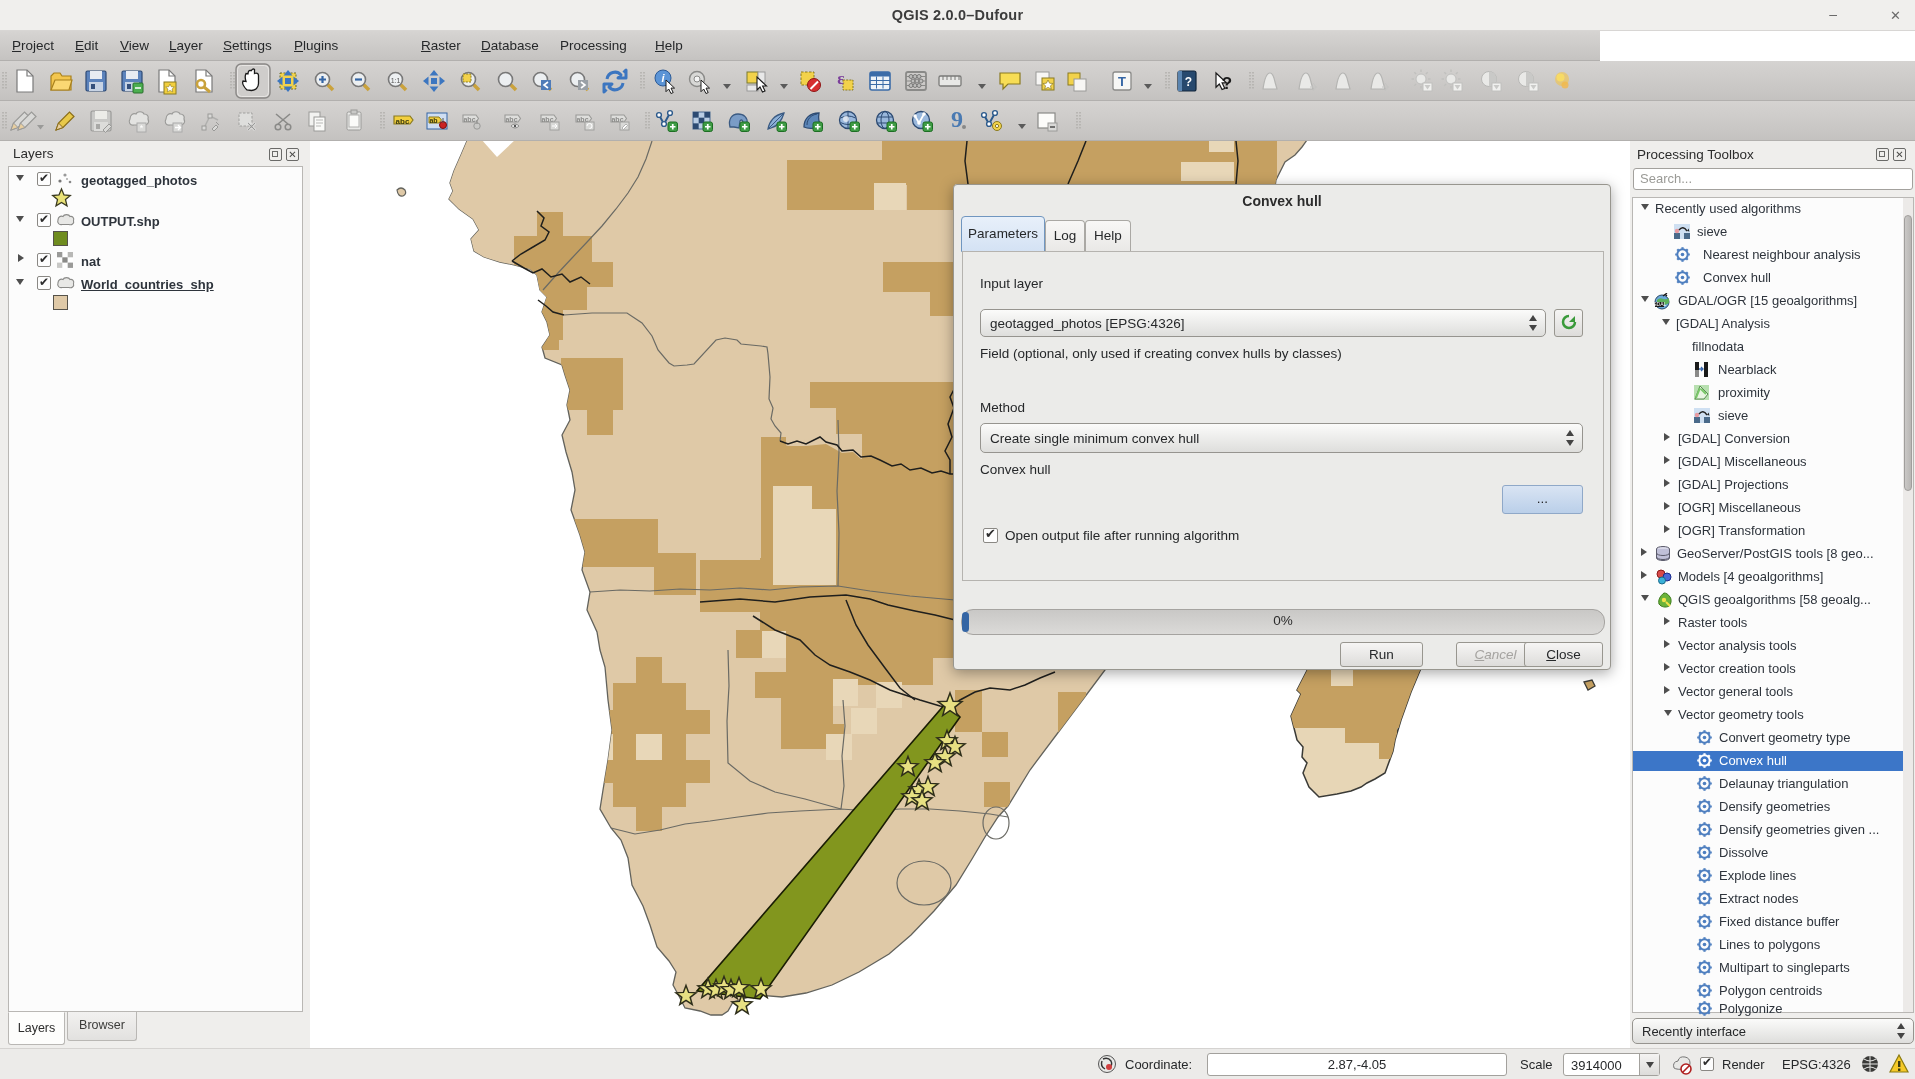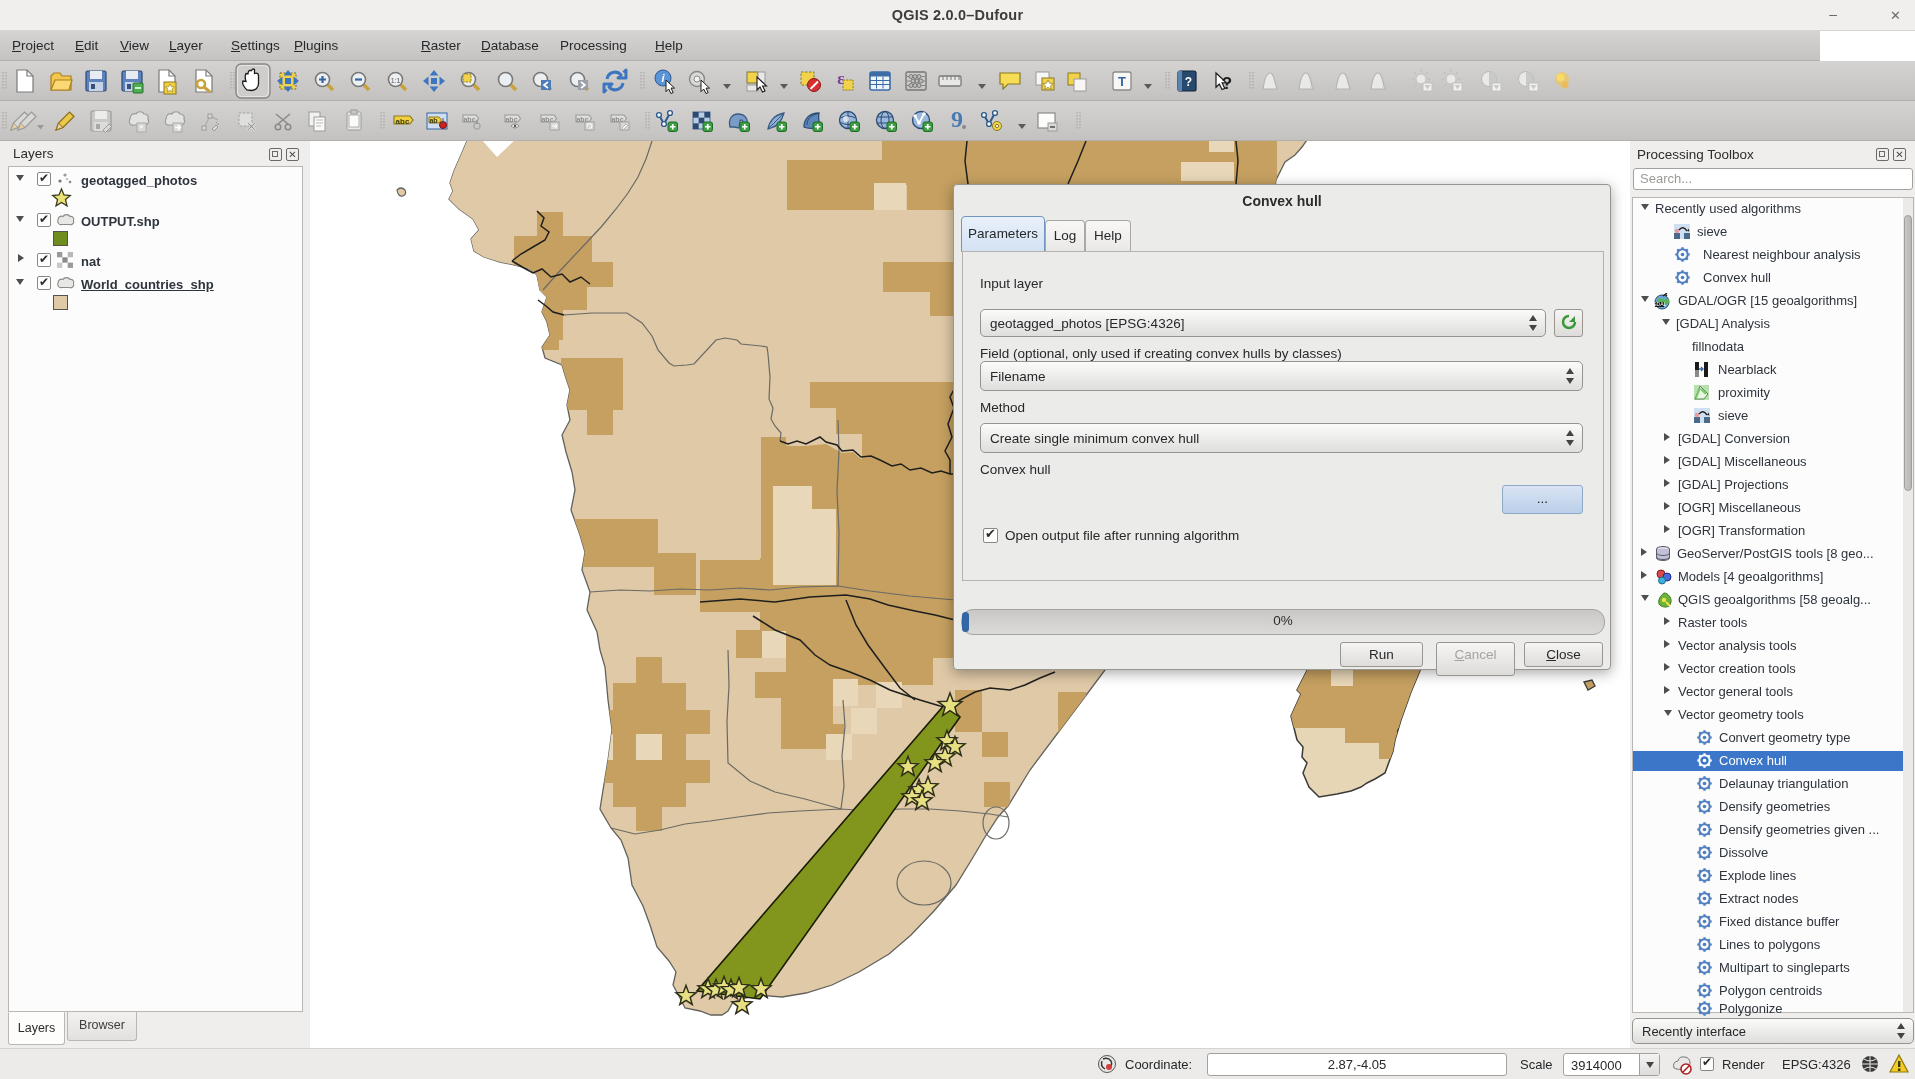--- a/index.html
+++ b/index.html
@@ -1,18 +1,18 @@
 <!DOCTYPE html>
 <html><head><meta charset="utf-8"><style>
 *{margin:0;padding:0;box-sizing:border-box;}
 html,body{width:1915px;height:1079px;overflow:hidden;font-family:"Liberation Sans",sans-serif;background:#fff;}
 .abs{position:absolute;}
 #titlebar{left:0;top:0;width:1915px;height:31px;background:#f0efed;border-bottom:1px solid #d8d6d4;}
 #titlebar .t{width:100%;text-align:center;font-weight:bold;font-size:14.5px;color:#3c3c3c;line-height:30px;letter-spacing:0.2px;}
-#menubar{left:0;top:31px;width:1820px;height:30px;background:linear-gradient(#d6d4d2,#c5c3c1);border-bottom:1px solid #b2b0ae;}
+#menubar{left:0;top:31px;width:1600px;height:30px;background:linear-gradient(#d6d4d2,#c5c3c1);border-bottom:1px solid #b2b0ae;}
 .mi{position:absolute;top:0;height:29px;line-height:29px;font-size:13.5px;color:#26282a;}
 #tb1{left:0;top:61px;width:1915px;height:40px;background:linear-gradient(#d5d3d1,#c4c2c0);border-bottom:1px solid #b2b0ae;}
 #tb2{left:0;top:101px;width:1915px;height:40px;background:linear-gradient(#d5d3d1,#c4c2c0);border-bottom:1px solid #b2b0ae;}
 #ldock{left:0;top:141px;width:370px;height:907px;background:#efeeec;}
 #rdock{left:1630px;top:141px;width:285px;height:907px;background:#efeeec;}
 .dtitle{position:absolute;font-size:13.5px;color:#2c2c2c;}
 .treebox{position:absolute;background:#fcfcfc;border:1px solid #b9b7b4;}
 .trow{position:absolute;font-size:13px;color:#2e343c;white-space:nowrap;}
 .arr{position:absolute;width:0;height:0;}
 .arrd{border-left:4.5px solid transparent;border-right:4.5px solid transparent;border-top:6px solid #4e4e4e;}
@@ -36,21 +36,21 @@
 <div id="titlebar" class="abs">
     <div class="t">QGIS 2.0.0–Dufour</div>
     <div style="position:absolute;right:78px;top:6px;color:#6a6a6a;font-size:14px;">–</div>
     <div style="position:absolute;right:14px;top:8px;color:#6a6a6a;font-size:13px;">✕</div>
   </div>
 <div id="menubar" class="abs">
     <div class="mi" style="left:12px;"><u>P</u>roject</div>
     <div class="mi" style="left:75px;"><u>E</u>dit</div>
     <div class="mi" style="left:120px;"><u>V</u>iew</div>
     <div class="mi" style="left:169px;"><u>L</u>ayer</div>
-    <div class="mi" style="left:223px;margin-left:8px;"><u>S</u>ettings</div>
+    <div class="mi" style="left:223px;"><u>S</u>ettings</div>
     <div class="mi" style="left:294px;"><u>P</u>lugins</div>
     <div class="mi" style="left:360px;margin-top:33px;">Vect<u>o</u>r</div>
     <div class="mi" style="left:421px;"><u>R</u>aster</div>
     <div class="mi" style="left:481px;"><u>D</u>atabase</div>
     <div class="mi" style="left:560px;">Processing</div>
     <div class="mi" style="left:655px;"><u>H</u>elp</div>
   </div>
 <div id="tb1" class="abs"></div>
 <div id="tb2" class="abs"></div>
 <svg class="abs" style="left:0;top:61px;" width="1915" height="40">
@@ -814,40 +814,36 @@
     <div class="dlab" style="left:26px;top:91px;">Input layer</div>
     <div class="combo" style="left:26px;top:124px;width:566px;height:28px;">
       <span class="ct" style="line-height:27px;">geotagged_photos [EPSG:4326]</span>
       <span class="spin"></span>
     </div>
     <div class="btn" style="left:600px;top:124px;width:29px;height:28px;"><svg width="20" height="20" style="margin-top:3px;">
         <path d="M10,3 a6,6 0 1 0 6,6" fill="none" stroke="#3a9a3a" stroke-width="2.5"></path>
         <path d="M16,3 v6 h-6 z" fill="#3a9a3a"></path>
       </svg></div>
     <div class="dlab" style="left:26px;top:161px;">Field (optional, only used if creating convex hulls by classes)</div>
-    <div class="combo" style="left:26px;top:176px;width:603px;height:30px;">
-      <span class="ct" style="line-height:29px;">Filename</span>
-      <span class="spin"></span>
-    </div>
     <div class="dlab" style="left:26px;top:215px;">Method</div>
     <div class="combo" style="left:26px;top:238px;width:603px;height:30px;">
       <span class="ct" style="line-height:29px;">Create single minimum convex hull</span>
       <span class="spin"></span>
     </div>
     <div class="dlab" style="left:26px;top:277px;">Convex hull</div>
     <div class="btn" style="left:548px;top:300px;width:81px;height:29px;background:linear-gradient(#d9e4f3,#bacfe9);border:1px solid #8fa8c8;line-height:26px;">...</div>
     <div style="position:absolute;left:29px;top:343px;width:15px;height:15px;background:#fdfdfd;border:1px solid #8a8884;border-radius:2px;">
       <span style="position:absolute;left:1px;top:-3px;font-size:13px;color:#2c2c2c;">✔</span>
     </div>
     <div class="dlab" style="left:51px;top:343px;">Open output file after running algorithm</div>
     <div style="position:absolute;left:7px;top:424px;width:644px;height:26px;background:linear-gradient(#c9c8c6,#dbdad8);border:1px solid #a5a3a0;border-radius:12px;"></div>
     <div style="position:absolute;left:8px;top:427px;width:7px;height:20px;background:#3465a4;border-radius:4px;"></div>
     <div style="position:absolute;left:7px;top:428px;width:644px;text-align:center;font-size:13.5px;color:#2c2c2c;">0%</div>
     <div class="btn" style="left:386px;top:457px;width:83px;height:25px;line-height:23px;">Run</div>
-    <div class="btn" style="left:482px;top:457px;width:79px;height:34px;line-height:23px;color:#a5a3a0;"><u>C</u>ancel</div>
+    <div class="btn" style="left:502px;top:457px;width:79px;height:25px;line-height:23px;color:#a5a3a0;font-style:italic;"><u>C</u>ancel</div>
     <div class="btn" style="left:570px;top:457px;width:79px;height:25px;line-height:23px;"><u>C</u>lose</div>
   </div>
 <div class="statusbar abs">
     <svg class="abs" style="left:1097px;top:5px;" width="20" height="20">
       <circle cx="10" cy="10" r="8.5" fill="#e8e8e6" stroke="#555"></circle>
       <path d="M6,5 q5,-2 8,2 q2,4 -2,7 M5,7 q-2,5 3,8" fill="none" stroke="#333" stroke-width="1.4"></path>
       <circle cx="12" cy="13" r="3" fill="#d04040"></circle>
     </svg>
     <div class="sbt" style="left:1125px;">Coordinate:</div>
     <div class="inp" style="left:1207px;top:4px;width:300px;height:23px;text-align:center;line-height:21px;">2.87,-4.05</div>

